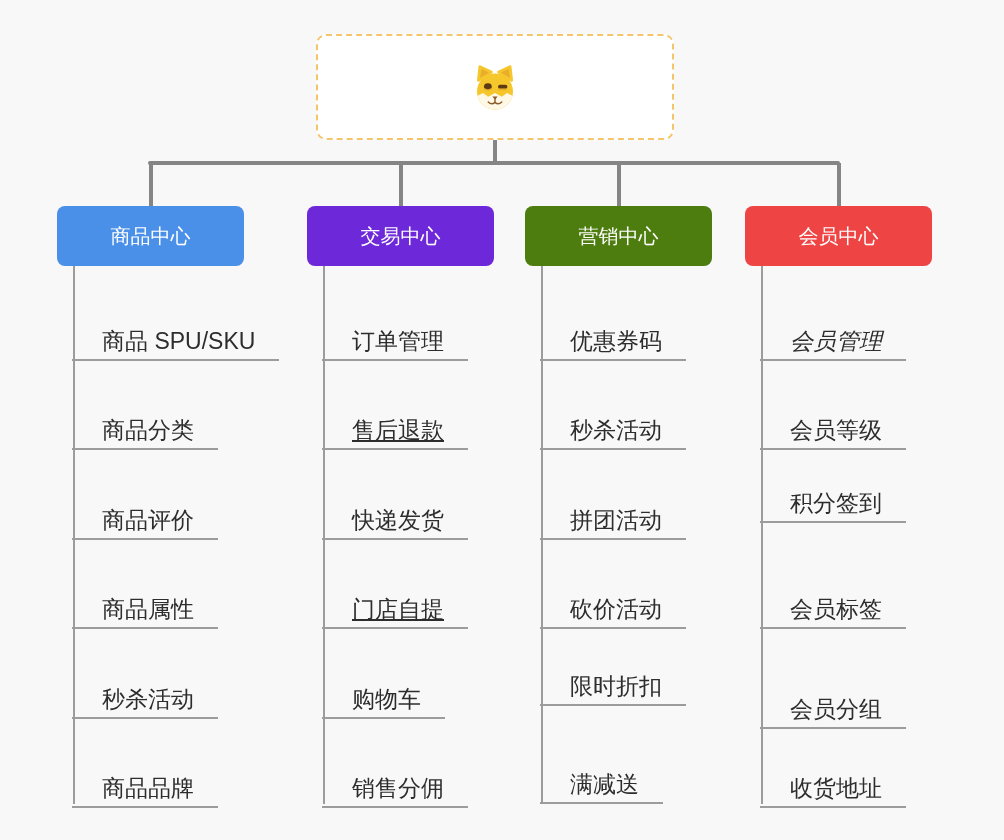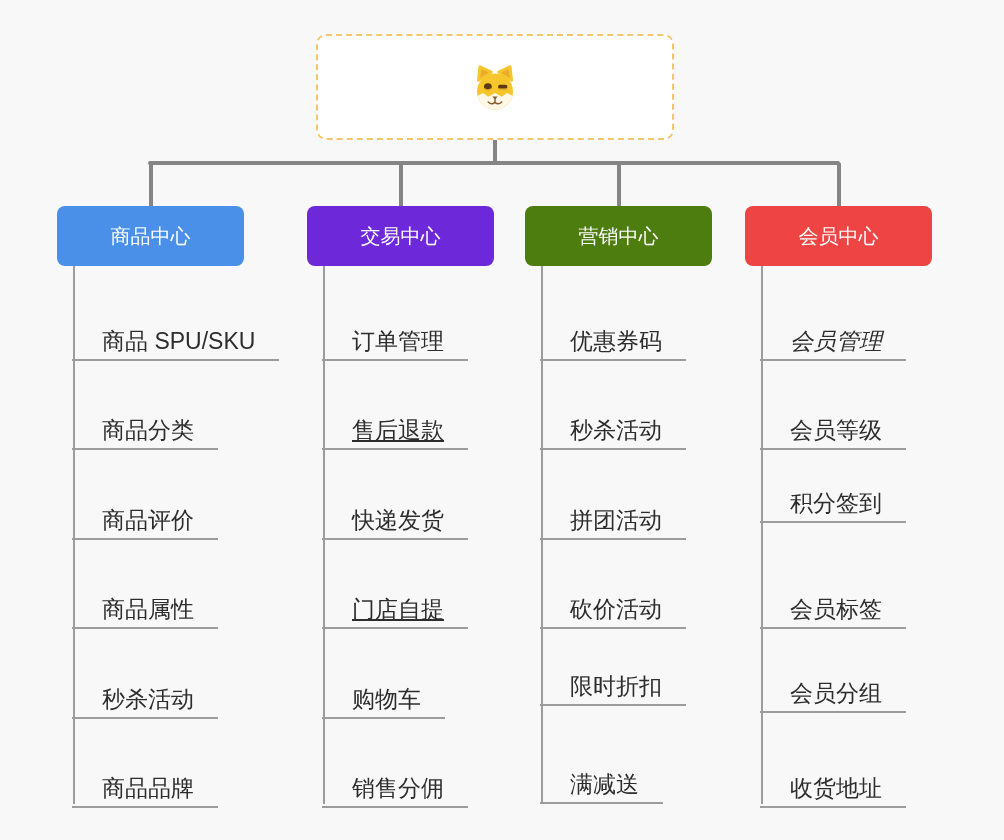--- a/index.html
+++ b/index.html
@@ -146,17 +146,17 @@
       </div>
       <div class="branch-col" style="left: 745px;">
         <div class="branch-header" style="background: #ef4444;">
           <span>会员中心</span>
         </div>
         <div class="vline"></div>
         <div class="leaf" style="top: 105px; font-style: italic;">会员管理</div>
         <div class="leaf" style="top: 194px;">会员等级</div>
         <div class="leaf" style="top: 267px;">积分签到</div>
         <div class="leaf" style="top: 373px;">会员标签</div>
-        <div class="leaf" style="top: 457px;">会员分组</div>
+        <div class="leaf" style="top: 473px;">会员分组</div>
         <div class="leaf" style="top: 552px;">收货地址</div>
       </div>
     </div>
 </div>
 
 </body></html>

